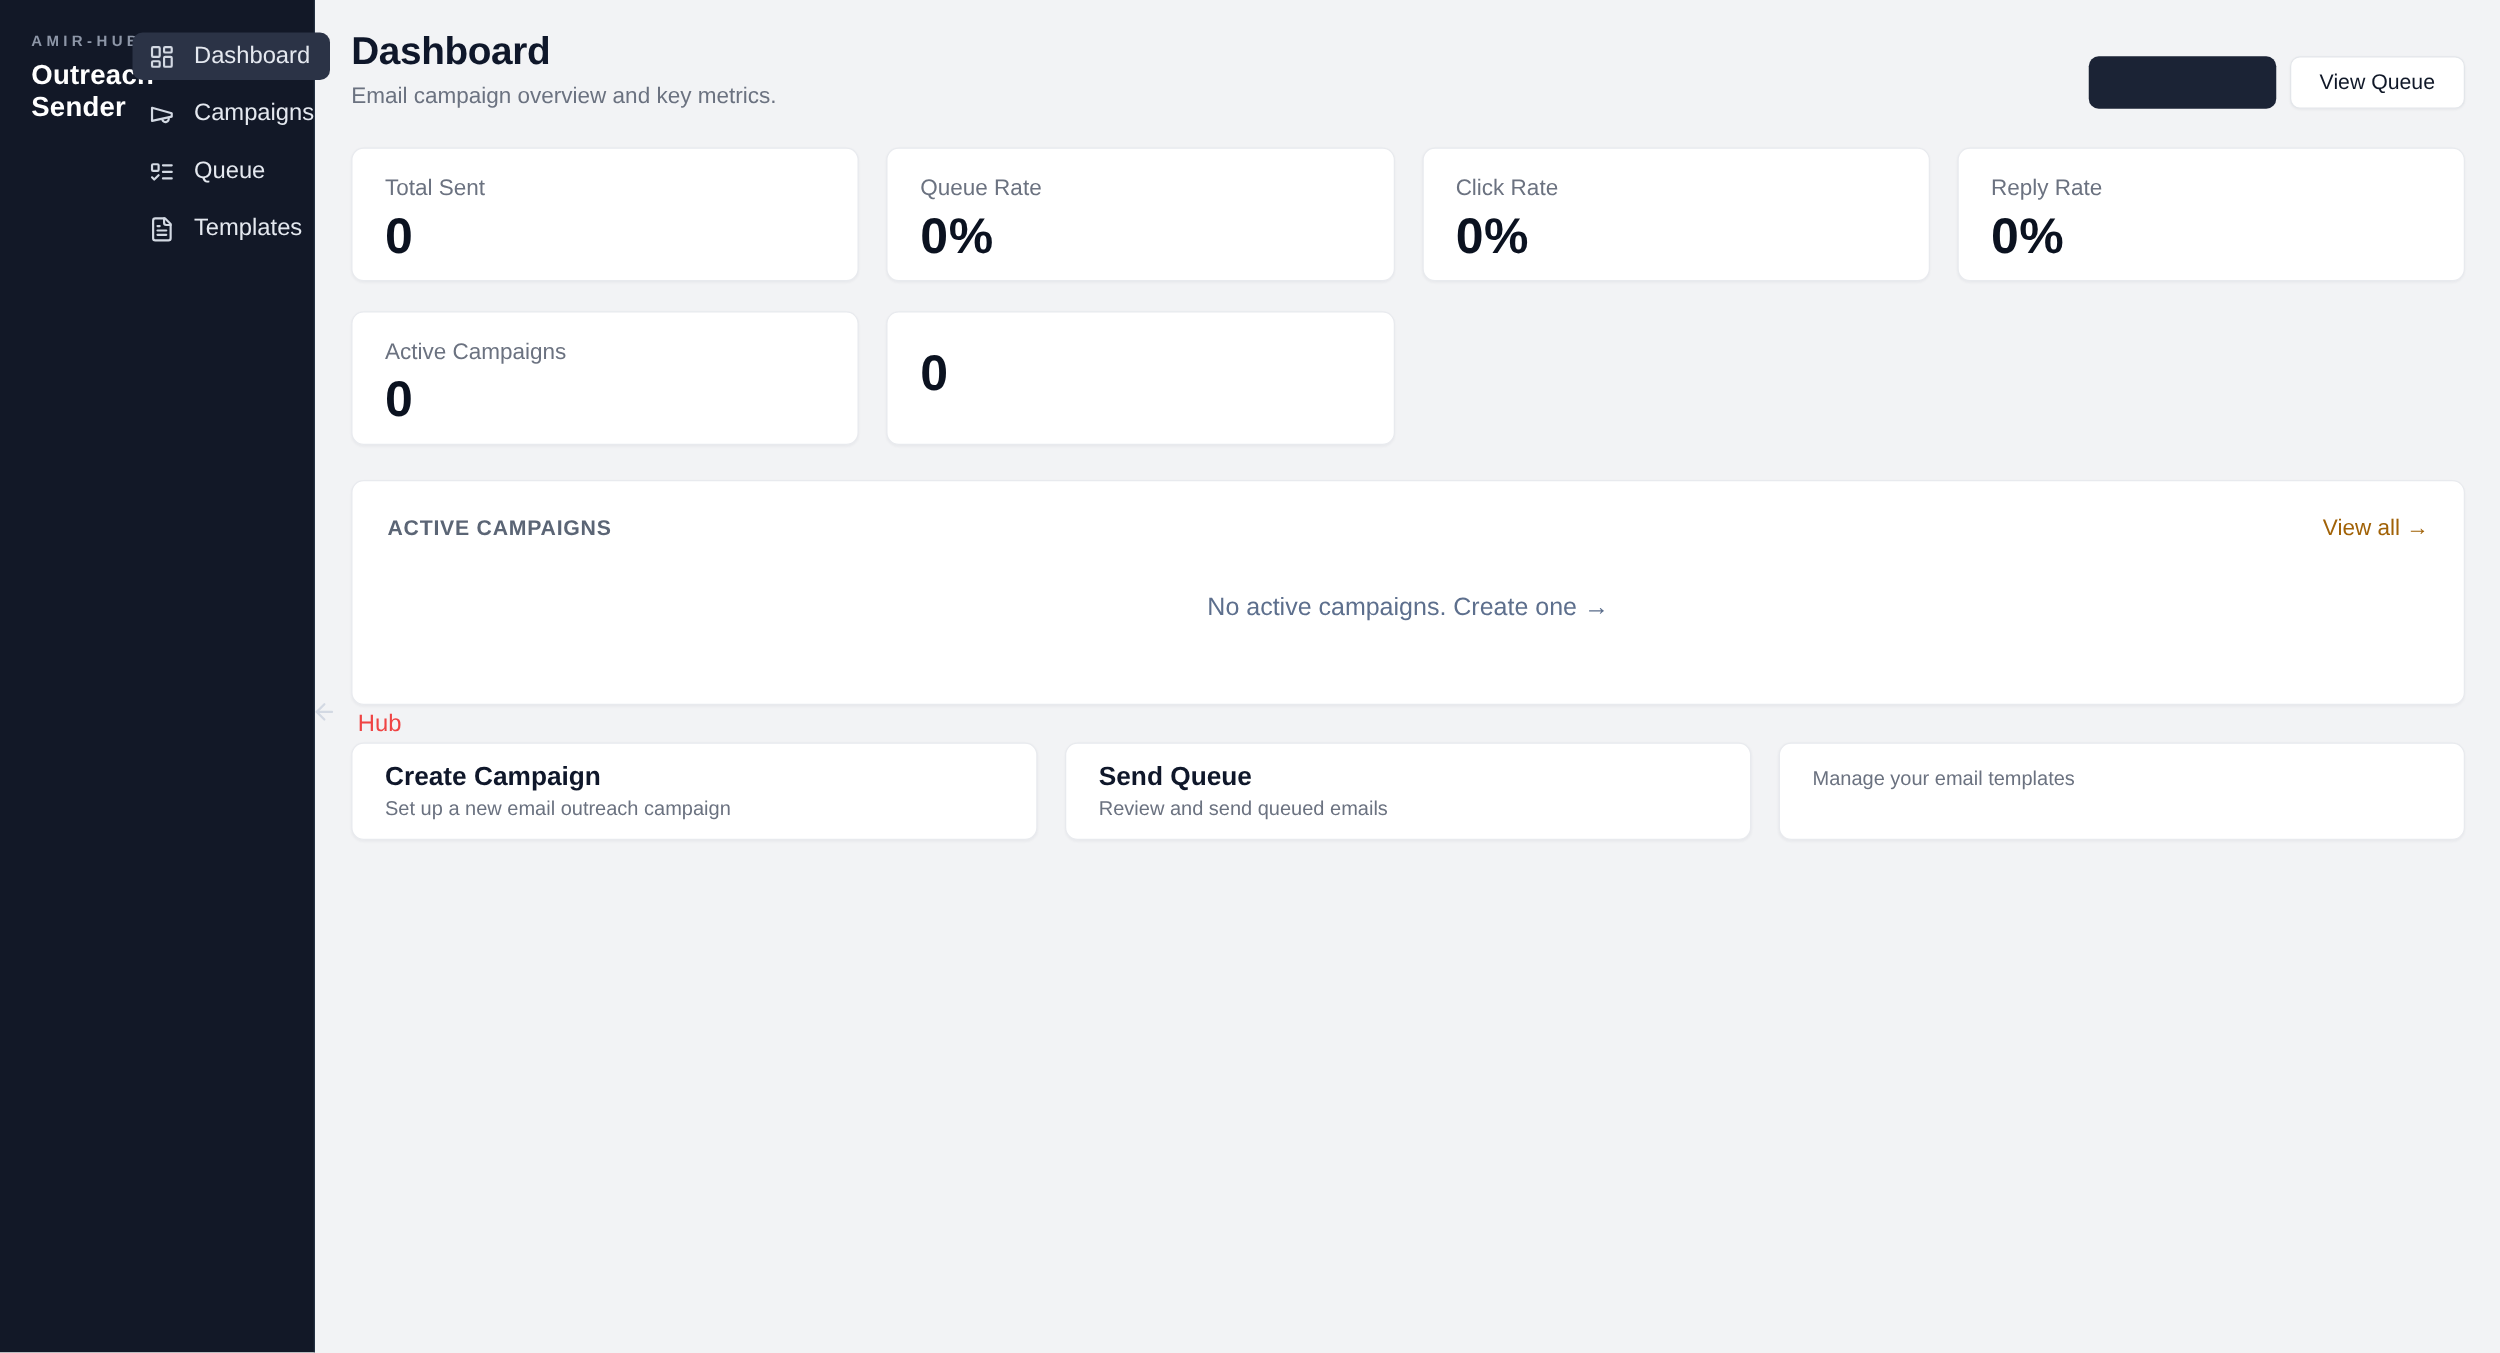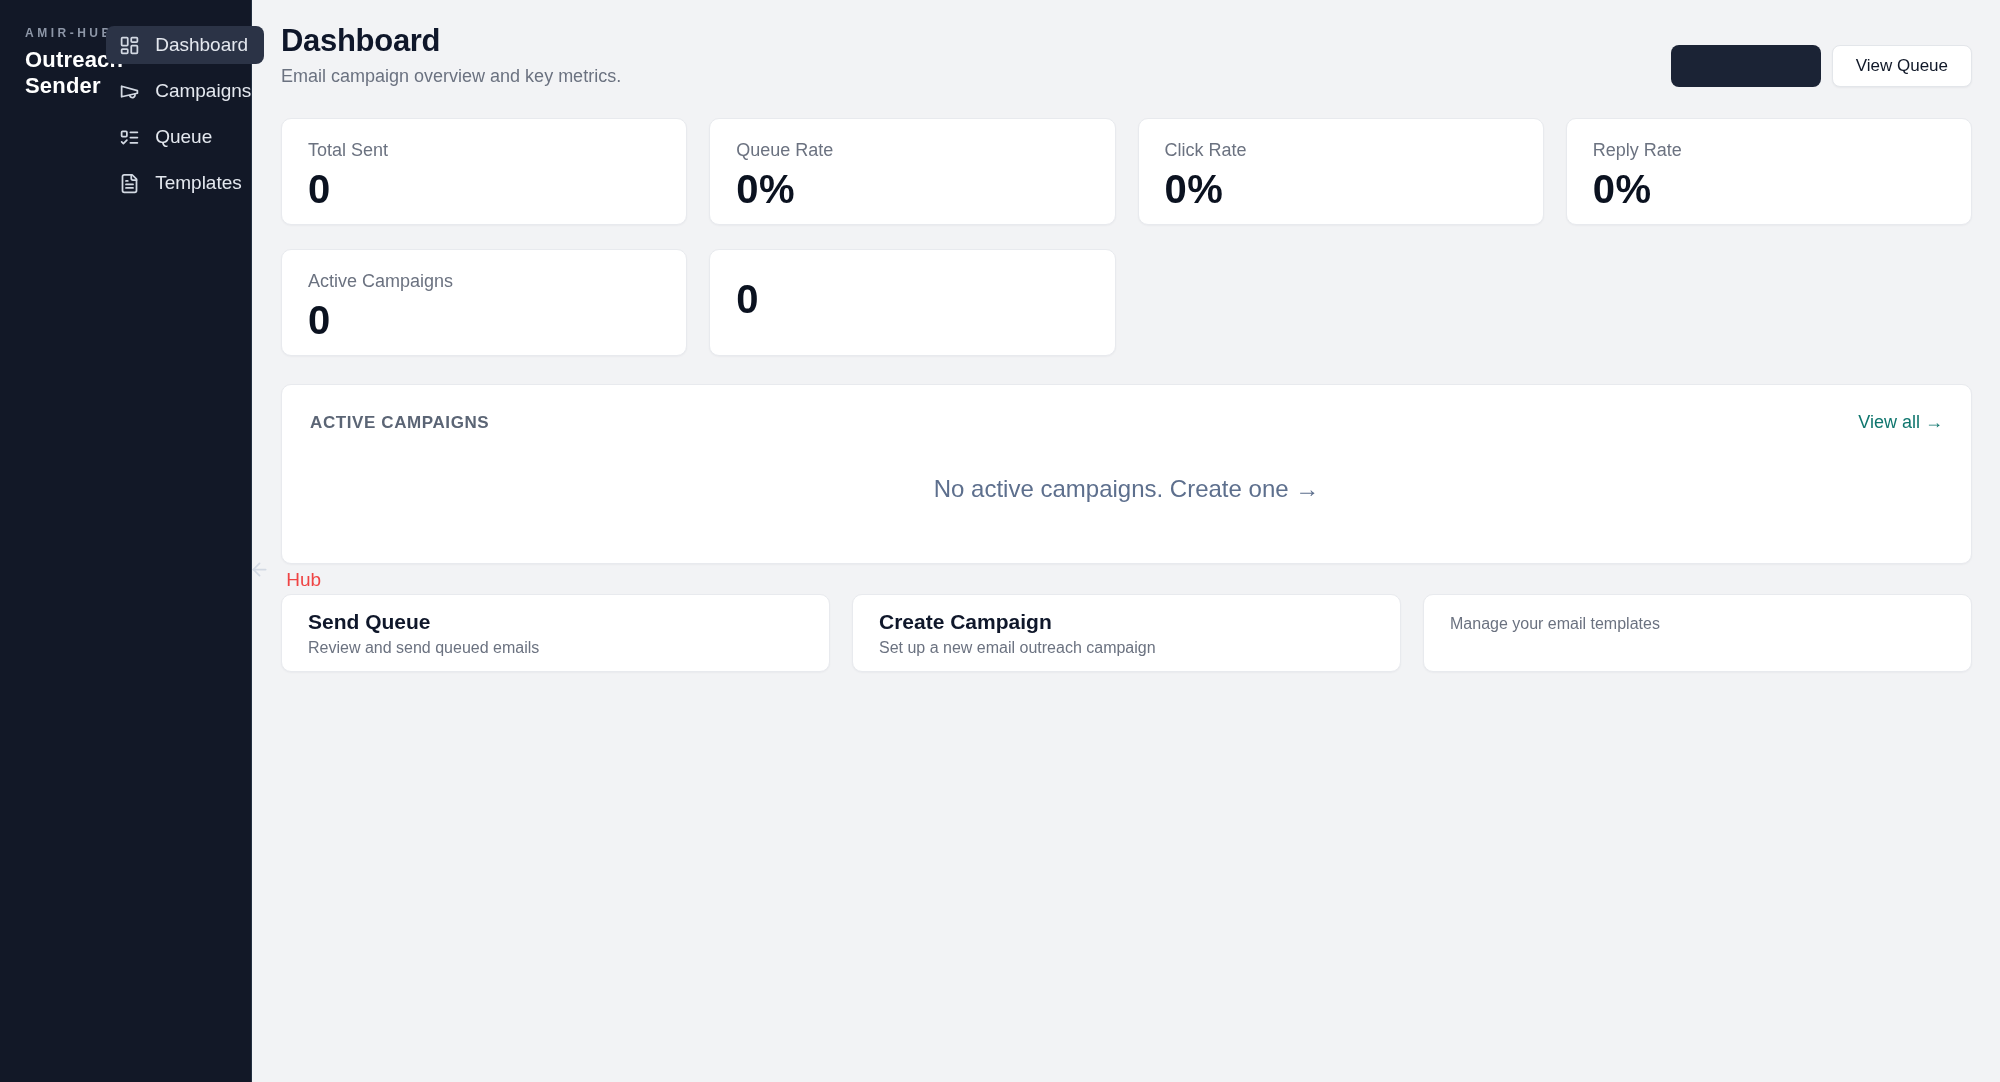--- a/index.html
+++ b/index.html
@@ -153,27 +153,27 @@
   .panel-head { display: flex; justify-content: space-between; align-items: center; }
   .panel-title {
     font-size: 17px;
     font-weight: 700;
     letter-spacing: 0.6px;
     color: #5b6575;
   }
   .view-all {
     font-size: 18px;
     font-weight: 500;
-    color: #0f766e;
+    color: #a16207;
     cursor: pointer;
   }
   .empty-message {
     margin-top: 42px;
     text-align: center;
-    font-size: 24px;
+    font-size: 20px;
     color: #5d6f8d;
   }
   .empty-link { cursor: pointer; }
 
   
   .actions-grid {
     margin-top: 30px;
     display: grid;
     grid-template-columns: repeat(3, 1fr);
     gap: 22px;
@@ -297,25 +297,25 @@
       <div class="panel-title">ACTIVE CAMPAIGNS</div>
       <div class="view-all">View all →</div>
     </div>
     <div class="empty-message">
       <span class="empty-link">No active campaigns. Create one →</span>
     </div>
   </section>
 
   <section class="actions-grid">
     <div class="card action-card">
+      <div class="action-title">Create Campaign</div>
+      <div class="action-desc">Set up a new email outreach campaign</div>
+    </div>
+    <div class="card action-card">
       <div class="action-title">Send Queue</div>
       <div class="action-desc">Review and send queued emails</div>
     </div>
     <div class="card action-card">
-      <div class="action-title">Create Campaign</div>
-      <div class="action-desc">Set up a new email outreach campaign</div>
-    </div>
-    <div class="card action-card">
       <div class="action-desc">Manage your email templates</div>
     </div>
   </section>
 
 </main>
 
 </body></html>

